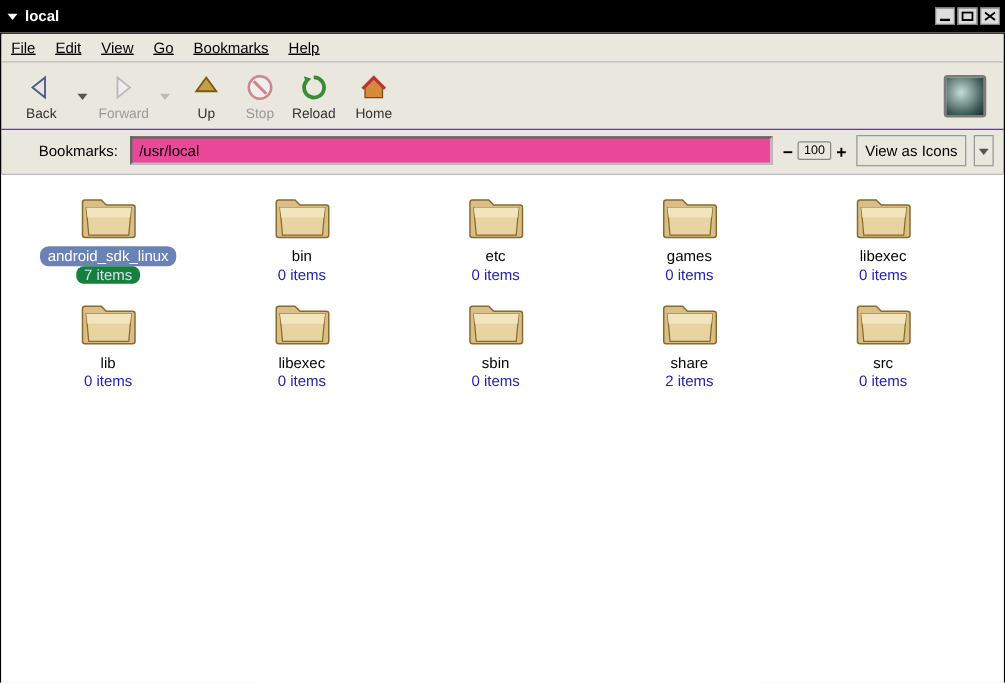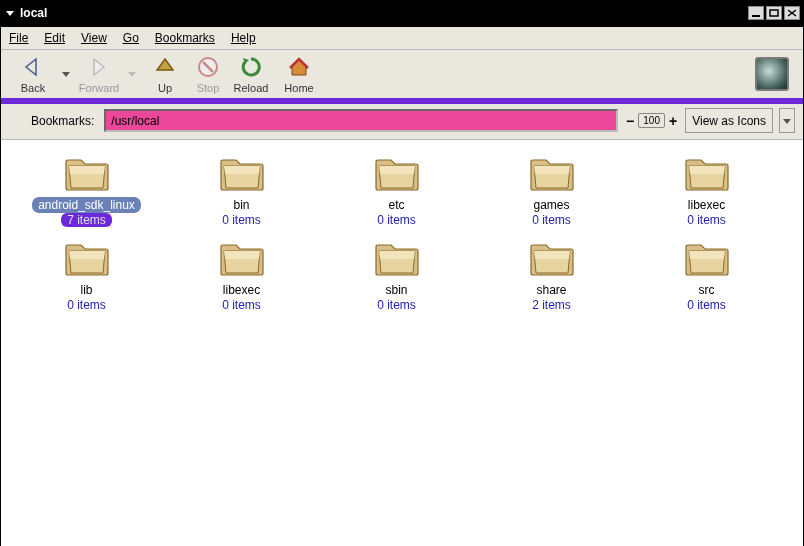--- a/index.html
+++ b/index.html
@@ -9,21 +9,21 @@
 .titlebar .chev { margin-right: 4px; display:flex; align-items:center; }
 .titlebar .title { flex: 1; font-weight: bold; }
 .titlebar .winbtn { width: 16px; height: 14px; border: 1px solid #888; background: #ddd; margin-left: 2px; display:flex; align-items:center; justify-content:center; color:#000; font-size:10px; line-height:1; }
 
 .window-body { background: #eae7df; border: 1px solid #000; height: 525px; display: flex; flex-direction: column; }
 
 .menubar { display: flex; padding: 4px 8px; gap: 16px; border-bottom: 1px solid #bbb; }
 .menubar span { text-decoration: underline; text-decoration-color: #000; text-underline-offset: 1px; color: #000; text-align: right; }
 .menubar .menuitem { color: #000; }
 
-.toolbar { display: flex; align-items: center; padding: 4px 8px; border-bottom: 6px solid #6d28d9; height: 54px; }
+.toolbar { display: flex; align-items: center; padding: 4px 8px; border-bottom: 1px solid #6d28d9; height: 54px; }
 .tool { display: flex; flex-direction: column; align-items: center; width: 48px; color: #333; }
 .tool.disabled { color: #999; }
 .tool .icon { height: 26px; display:flex; align-items:center; justify-content:center; }
 .tool .lbl { font-size: 11px; margin-top: 2px; }
 .tool.small { width: 18px; }
 .tool-spacer { flex: 1; }
 .spinner { width: 34px; height: 34px; border: 2px solid #7a7a7a; background: radial-gradient(circle at 40% 40%, #c5ddd6, #3e5a54 70%, #1a2a27); border-radius: 3px; margin-right: 6px; }
 
 .locbar { display: flex; align-items: center; padding: 4px 8px 6px 30px; border-bottom: 1px solid #bbb; gap: 6px; }
 .locbar .loclbl { margin-right: 4px; }
@@ -33,21 +33,21 @@
 .zoom-group .zval { border: 1px solid #888; background: #eae7df; padding: 1px 4px; font-size: 10px; border-radius: 2px; }
 .viewbtn { border: 1px solid #999; background: #eae7df; padding: 4px 6px; height: 25px; display:flex; align-items:center; }
 .viewchev { border: 1px solid #999; background: #eae7df; width: 16px; height: 25px; display:flex; align-items:center; justify-content:center;}
 
 .iconview { flex: 1; background: #fff; padding: 12px 8px; display: flex; flex-wrap: wrap; align-content: flex-start; gap: 10px 0; overflow:hidden;}
 .item { width: 155px; display: flex; flex-direction: column; align-items: center; text-align: center; }
 .item .folder { width: 48px; height: 40px; }
 .item .name { margin-top: 2px; font-size: 12px; color: #000; padding: 1px 6px; border-radius: 7px; }
 .item .count { font-size: 12px; color: #22a; padding: 0 6px; border-radius: 6px; }
 .item.selected .name { background: #6a82b5; color: #fff; }
-.item.selected .count { background: #6d28d9; color: #d8e0f0; }
+.item.selected .count { background: #15803d; color: #d8e0f0; }
 
 .statusbar { border-top: 1px solid #bbb; padding: 4px 8px; color: #333; font-size: 12px; height: 22px; }
 
 u { text-decoration: underline; }
 </style>
 </head>
 <body>
 
 <div class="titlebar">
   <span class="chev">

